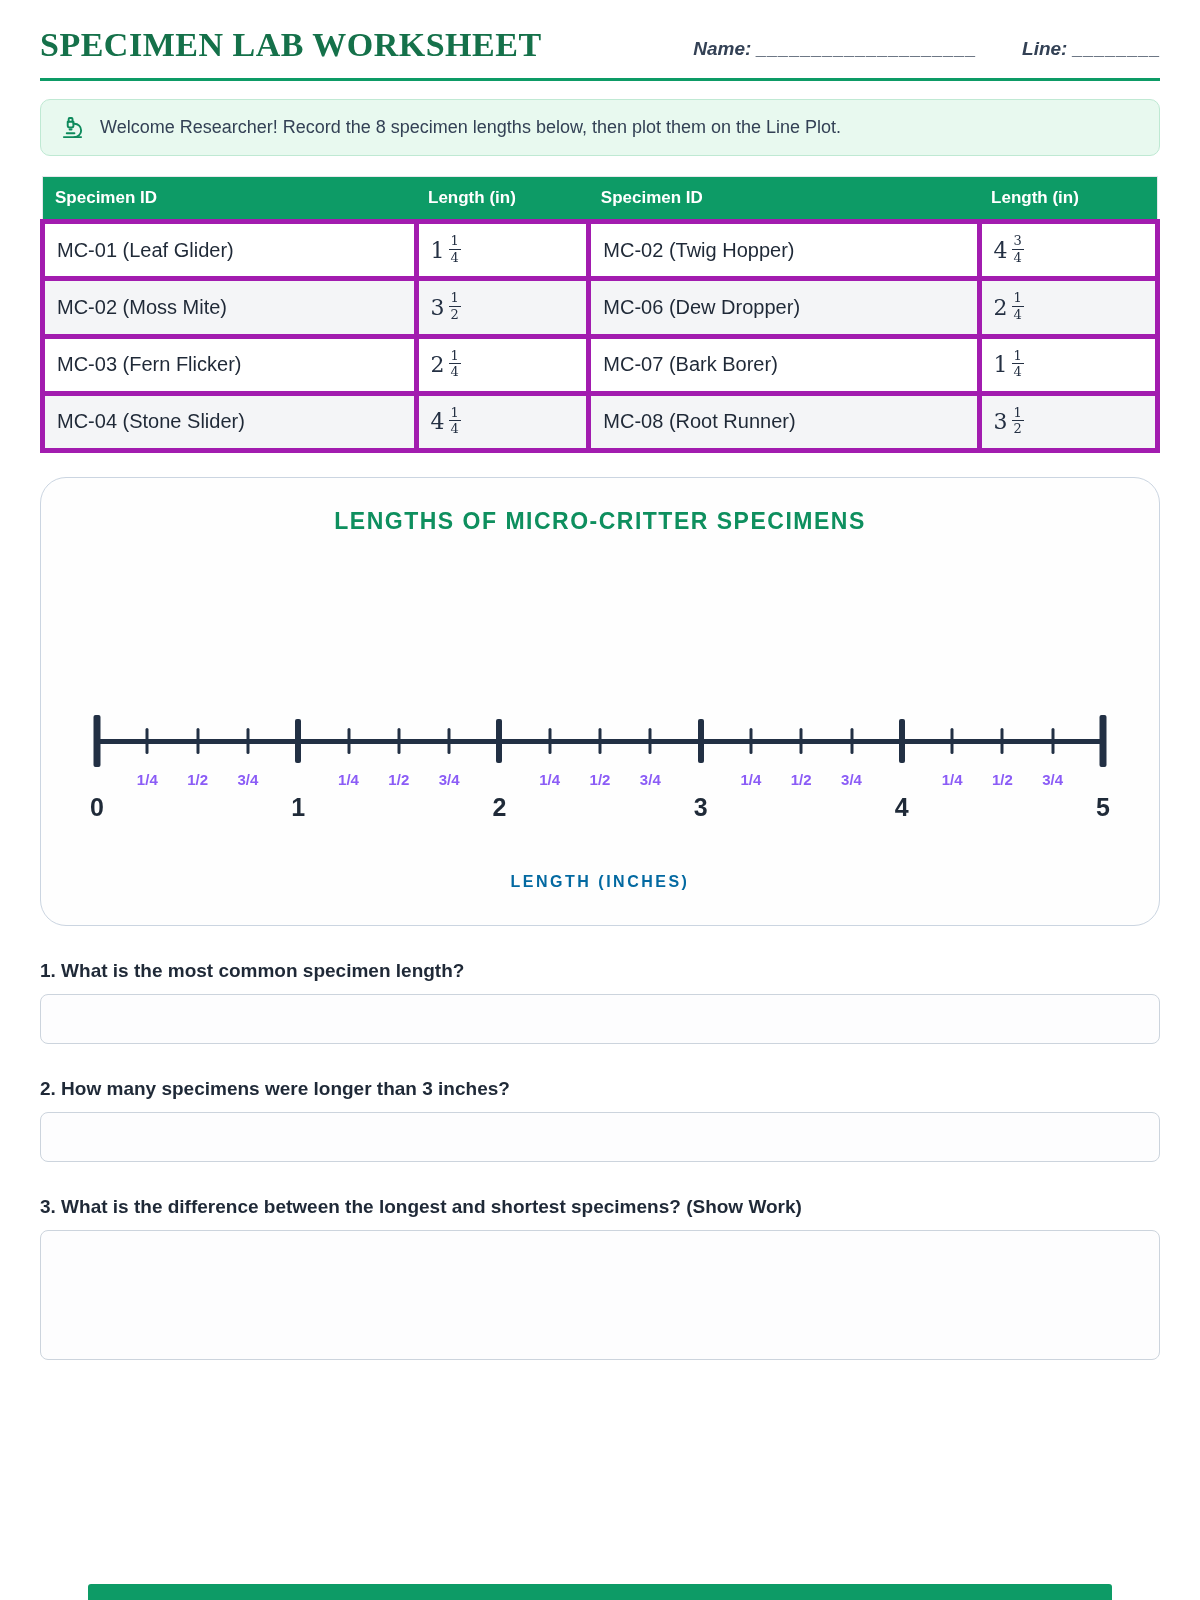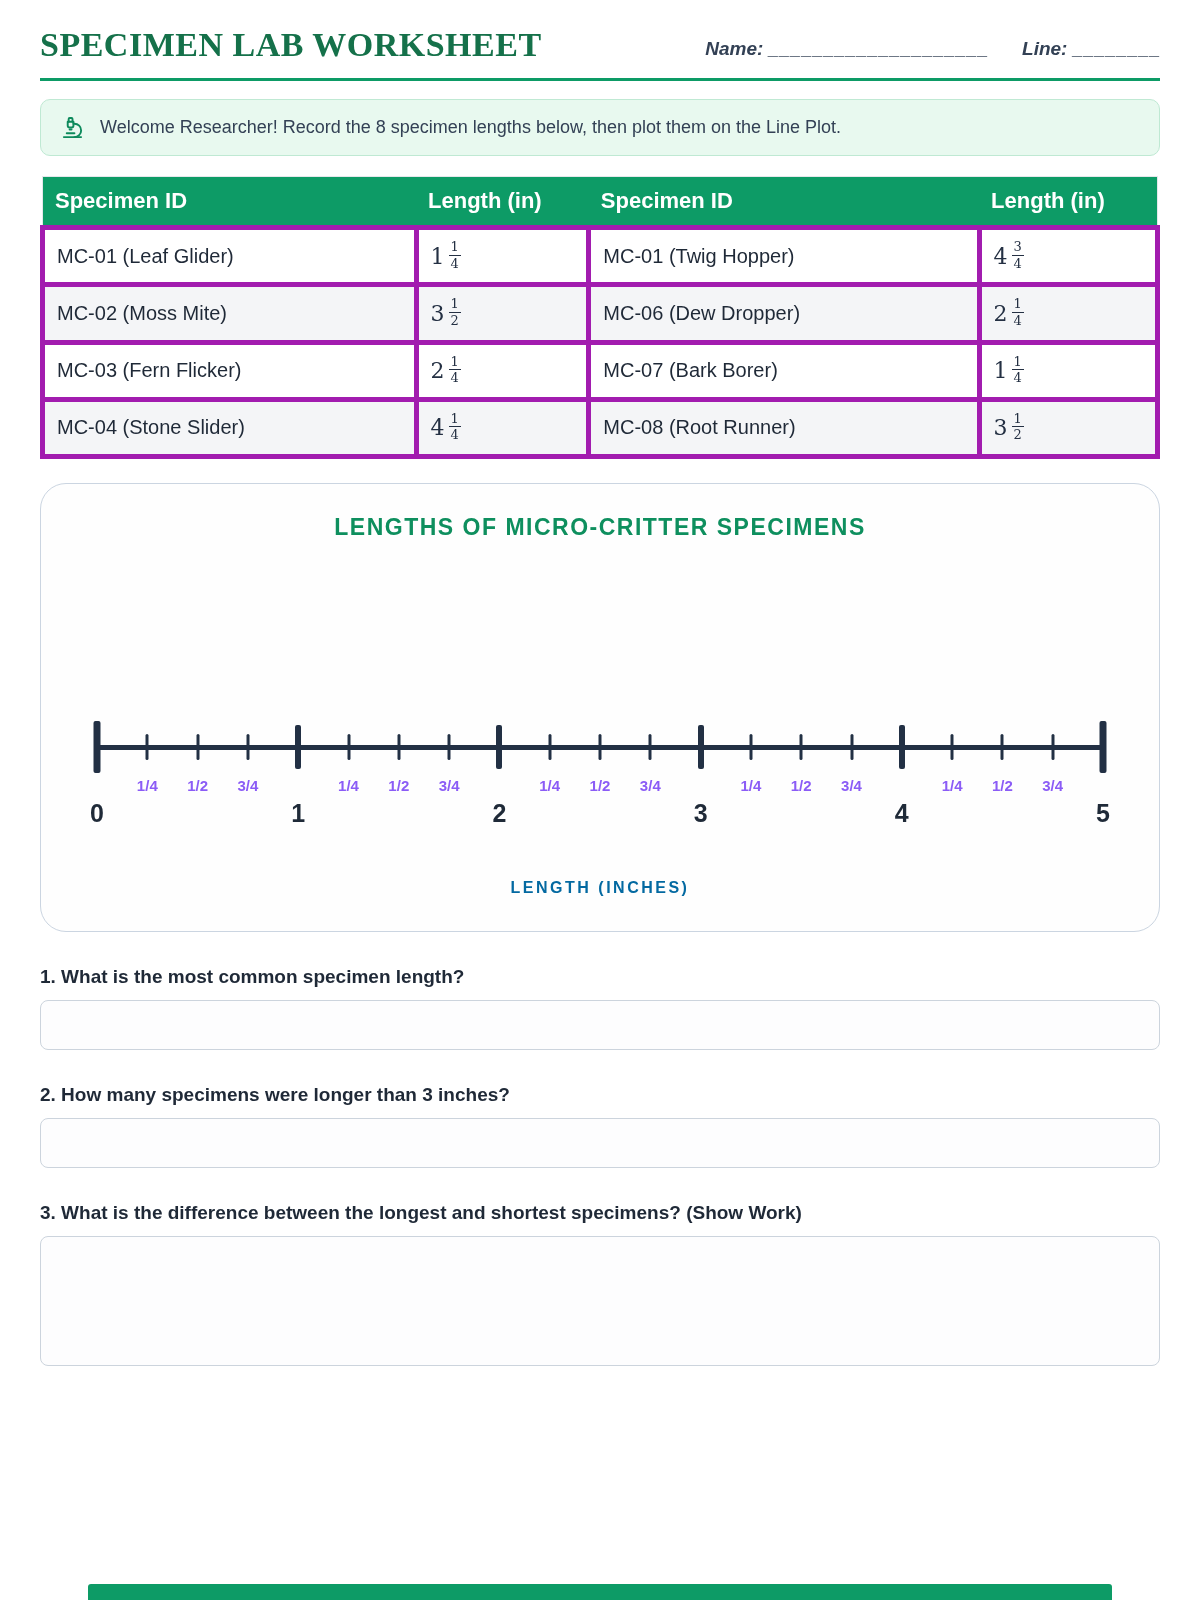--- a/index.html
+++ b/index.html
@@ -8,34 +8,34 @@
     width:1200px; min-height:1600px; position:relative;
     font-family:"Liberation Sans", sans-serif; color:#1f2937;
   }
   .page { padding:26px 40px 0 40px; }
 
   
   .header-row { display:flex; justify-content:space-between; align-items:flex-end;
     border-bottom:3px solid #0d9b66; padding-bottom:14px; }
   .page-title { font-family:"Liberation Serif", serif; font-weight:700;
     font-size:34px; color:#15714a; letter-spacing:0.5px; }
-  .fill-ins { display:flex; gap:34px; align-items:baseline; padding-bottom:4px; }
+  .fill-ins { display:flex; gap:46px; align-items:baseline; padding-bottom:4px; }
   .fill-label { font-style:italic; font-weight:700; font-size:19px; color:#334155; }
   .fill-blank { font-weight:700; font-size:18px; color:#334155; letter-spacing:1px; }
 
   
   .banner { margin-top:18px; background:#e8f9ef; border:1px solid #bfe9d3;
     border-radius:10px; padding:16px 20px; display:flex; align-items:center; gap:16px; }
   .banner-icon { flex:0 0 auto; display:flex; align-items:center; }
   .banner-text { font-size:18px; color:#334155; }
 
   
   table.spec-table { margin-top:20px; width:100%; border-collapse:collapse;
     border:1px solid #e5e7eb; }
-  .spec-table th { background:#0d9b66; color:#ffffff; font-size:22px; font-weight:700;
+  .spec-table th { background:#0d9b66; color:#ffffff; font-size:17px; font-weight:700;
     text-align:left; padding:11px 12px; }
   .spec-table td { border:5px solid #a21caf; font-size:20px; color:#1f2937;
     padding:11px 12px; height:51px; }
   .spec-table tr:nth-child(even) td { background:#f4f5f7; }
   .col-id-l { width:33.5%; } .col-len-l { width:15.5%; }
   .col-id-r { width:35%; }   .col-len-r { width:16%; }
 
   .mixed { font-family:"DejaVu Serif", serif; color:#243043; font-size:22px;
     display:inline-flex; align-items:center; }
   .frac { display:inline-flex; flex-direction:column; align-items:center;
@@ -123,21 +123,21 @@
     <tbody>
       <tr>
         <td>MC-01 (Leaf Glider)</td>
         <td><span class="mixed">
               <span>1</span>
               <span class="frac">
                 <span class="num">1</span>
                 <span class="den">4</span>
               </span>
             </span></td>
-        <td>MC-01 (Twig Hopper)</td>
+        <td>MC-02 (Twig Hopper)</td>
         <td><span class="mixed">
               <span>4</span>
               <span class="frac">
                 <span class="num">3</span>
                 <span class="den">4</span>
               </span>
             </span></td>
       </tr>
       <tr>
         <td>MC-02 (Moss Mite)</td>

